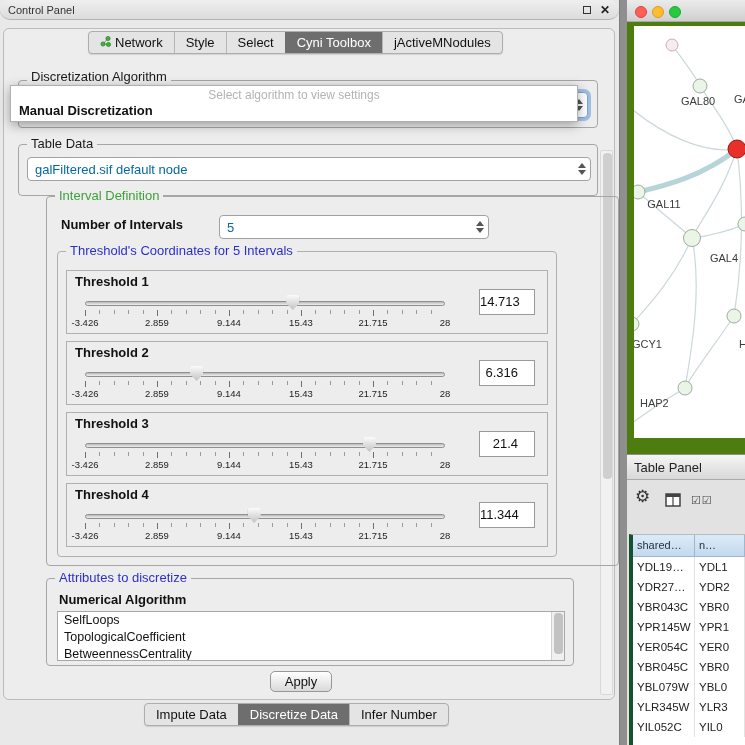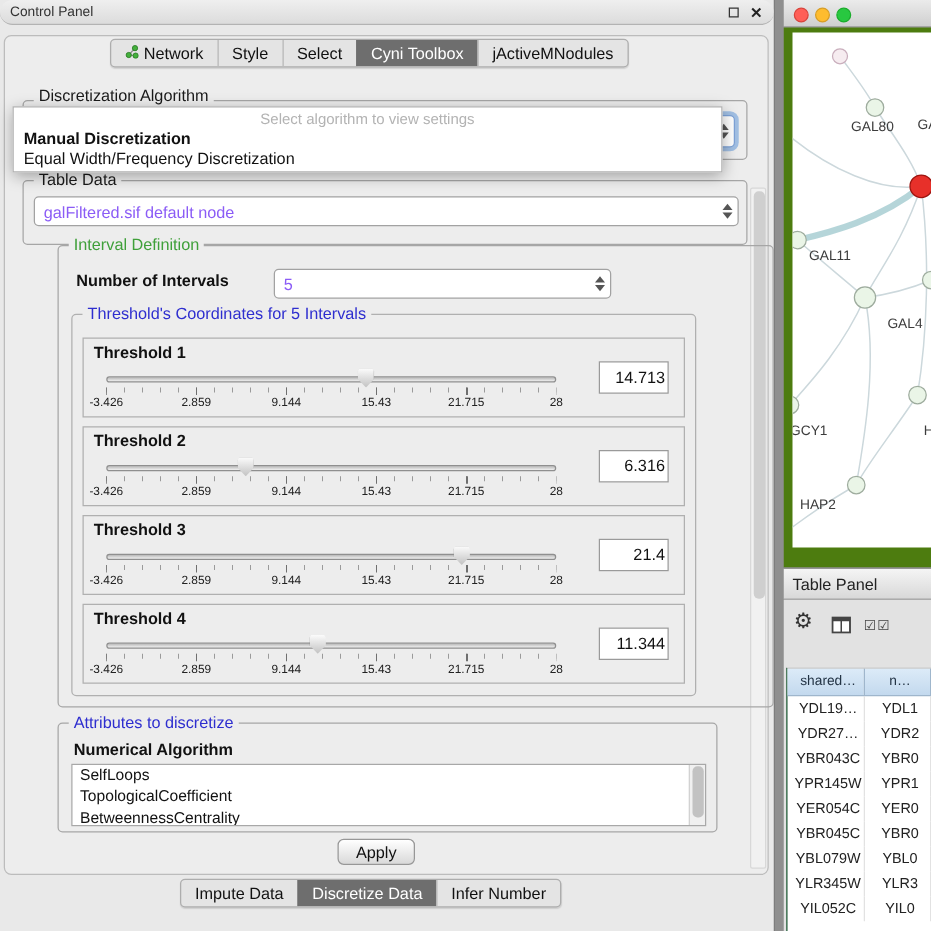--- a/index.html
+++ b/index.html
@@ -18,21 +18,21 @@
   .seg { position:absolute; display:flex; border:1px solid #adadad; border-radius:4px; background:#e4e4e4; overflow:hidden; z-index:8; font-size:13px; box-shadow:0 1px 1px rgba(0,0,0,.12); }
   .seg .s { padding:3px 11px; border-left:1px solid #b6b6b6; color:#111; display:flex; align-items:center; gap:4px; white-space:nowrap; cursor:default; }
   .seg .s:first-child { border-left:none; }
   .seg .s.sel { background:#6e6e6e; color:#fff; border-left-color:#6e6e6e; }
 
   .group { position:absolute; border:1px solid #a6a6a6; border-radius:4px; }
   .glabel { position:absolute; top:-9px; left:8px; background:#ededed; padding:0 4px; font-size:13px; color:#1a1a1a; white-space:nowrap; }
   .glabel.green { color:#3fa03a; }
   .glabel.blue  { color:#2e2ecf; }
 
-  .combo { position:absolute; background:#fff; border:1px solid #a2a2a2; border-radius:4px; display:flex; align-items:center; font-size:13px; color:#8b5cf6; padding-left:7px; }
+  .combo { position:absolute; background:#fff; border:1px solid #a2a2a2; border-radius:4px; display:flex; align-items:center; font-size:13px; color:#0369a1; padding-left:7px; }
   .combo .stepper { margin-left:auto; width:16px; display:flex; flex-direction:column; align-items:center; justify-content:center; gap:2px; }
   .tri-up    { width:0; height:0; border-left:4px solid transparent; border-right:4px solid transparent; border-bottom:5px solid #555; }
   .tri-down  { width:0; height:0; border-left:4px solid transparent; border-right:4px solid transparent; border-top:5px solid #555; }
   .combo.focused { border-color:#7ea3d8; box-shadow:0 0 0 3px rgba(110,160,220,.6); z-index:5; }
 
   .popup { position:absolute; left:10px; top:85px; width:568px; background:#fff; border:1px solid #b0b0b0; box-shadow:0 3px 12px rgba(0,0,0,.35); z-index:30; padding-bottom:2px; }
   .popup .phead { text-align:center; color:#b3b3b3; font-size:12px; padding:2px 0 1px; }
   .popup .opt   { font-size:13px; color:#111; padding:0 8px; line-height:16px; }
   .popup .opt.b { font-weight:bold; }
 
@@ -41,21 +41,21 @@
   .tlabel { position:absolute; left:8px; top:3px; font-size:13px; font-weight:bold; color:#111; }
   .sl-wrap { position:absolute; left:18px; top:22px; width:360px; height:38px; }
   .sl-track { position:absolute; left:0; right:0; top:8px; height:5px; background:linear-gradient(#b9b9b9,#f0f0f0); border:1px solid #8f8f8f; border-radius:3px; }
   .sl-thumb { position:absolute; top:2px; width:13px; height:15px; background:linear-gradient(#fbfbfb,#c2c2c2); clip-path:polygon(10% 0,90% 0,100% 14%,100% 55%,50% 100%,0 55%,0 14%); filter:drop-shadow(0 0 1px #666); z-index:2; }
   .ticks-minor { position:absolute; left:0; width:360px; top:17px; height:4px;
     background:repeating-linear-gradient(90deg,#9a9a9a 0,#9a9a9a 1px,transparent 1px,transparent 14.4px); }
   .ticks-major { position:absolute; left:0; width:360px; top:17px; height:6px;
     background:repeating-linear-gradient(90deg,#6f6f6f 0,#6f6f6f 1px,transparent 1px,transparent 72px); }
   .sl-labels { position:absolute; left:0; width:360px; top:24px; height:11px; }
   .sl-labels span { position:absolute; transform:translateX(-50%); font-size:9.5px; color:#222; white-space:nowrap; }
-  .vbox { position:absolute; right:12px; top:18px; width:56px; height:26px; background:#fff; border:1px solid #9a9a9a; font-size:13px; color:#111; text-align:right; line-height:24px; padding-right:2px; }
+  .vbox { position:absolute; right:12px; top:18px; width:56px; height:26px; background:#fff; border:1px solid #9a9a9a; font-size:13px; color:#111; text-align:right; line-height:24px; padding-right:16px; }
 
   .attr-list { position:absolute; left:10px; top:32px; width:508px; height:50px; background:#fff; border:1px solid #a8a8a8; overflow:hidden; }
   .attr-item { font-size:12.5px; color:#111; line-height:17px; padding-left:6px; }
   .list-scroll { position:absolute; right:0; top:0; bottom:0; width:13px; background:#f0f0f0; border-left:1px solid #d2d2d2; }
   .list-scroll .thumb { position:absolute; left:1.5px; top:1px; width:9px; height:85%; background:#c2c2c2; border-radius:4px; }
 
   .vscroll { position:absolute; left:600px; top:150px; width:13px; height:545px; background:#f1f1f1; border:1px solid #d8d8d8; border-radius:2px; }
   .vscroll .thumb { position:absolute; left:1.5px; top:2px; width:9px; height:60%; background:#cfcfcf; border-radius:4px; }
 
   .apply-btn { position:absolute; left:270px; top:671px; width:62px; height:21px; border:1px solid #979797; border-radius:5px; background:linear-gradient(#ffffff,#d9d9d9); font-size:13px; color:#111; text-align:center; line-height:19px; cursor:default; }
@@ -70,21 +70,21 @@
   .light.green  { left:42px; background:#28c840; border:1px solid #1aad2b; }
 
   .net-frame  { position:absolute; left:627px; top:22px; width:118px; height:432px; background:#4d7c0f; }
   .net-canvas { position:absolute; left:7px; top:4px; width:111px; height:412px; background:#fff; overflow:hidden; }
 
   .tp-bar { position:absolute; left:627px; top:454px; width:118px; height:26px; background:linear-gradient(#f5f5f5,#d8d8d8); border-top:1px solid #8f8f8f; border-bottom:1px solid #ababab; font-size:13px; color:#222; line-height:25px; padding-left:7px; }
   .tp-body { position:absolute; left:627px; top:480px; width:118px; height:265px; background:#e2e2e2; }
   .gear { position:absolute; left:8px; top:8px; font-size:17px; color:#333; line-height:1; }
   .colicon { position:absolute; left:38px; top:13px; }
   .chks { position:absolute; left:64px; top:14px; font-size:11px; color:#444; letter-spacing:1px; }
-  .tp-table { position:absolute; left:2px; top:54px; right:0; bottom:0; background:#fff; border-left:1px solid #14532d; border-top:1px solid #bbb;text-align:center; }
+  .tp-table { position:absolute; left:2px; top:54px; right:0; bottom:0; background:#fff; border-left:4px solid #14532d; border-top:1px solid #bbb; }
   .tp-hrow { display:flex; height:22px; }
   .tp-hcell { background:linear-gradient(#dcebf8,#c3d9ee); border-right:1px solid #9fb6cc; border-bottom:1px solid #9fb6cc; font-size:11px; color:#234; line-height:21px; padding-left:4px; overflow:hidden; white-space:nowrap; }
   .tp-row { display:flex; height:20px; }
   .tp-cell { font-size:11.5px; color:#222; line-height:20px; padding-left:4px; border-right:1px solid #e2e2e2; overflow:hidden; white-space:nowrap; }
   .c1 { width:62px; flex:none; }
   .c2 { flex:1; }
 
   svg text { font-family:"Liberation Sans", sans-serif; }
 </style>
 </head>
@@ -136,21 +136,20 @@
   <div class="combo focused" style="left:26px; top:92px; width:562px; height:26px;">
     <span class="stepper">
         <span class="tri-up"></span>
         <span class="tri-down"></span>
       </span>
   </div>
 
   <div class="popup">
     <div class="phead">Select algorithm to view settings</div>
     <div class="opt b">Manual Discretization</div>
-    <div class="opt">Equal Width/Frequency Discretization</div>
   </div>
 
   <div class="group" style="left:18px; top:144px; width:580px; height:52px;">
     <div class="glabel">Table Data</div>
     <div class="combo" style="left:8px; top:12px; width:564px; height:24px;">
       <span>galFiltered.sif default node</span>
       <span class="stepper">
           <span class="tri-up"></span>
           <span class="tri-down"></span>
         </span>

